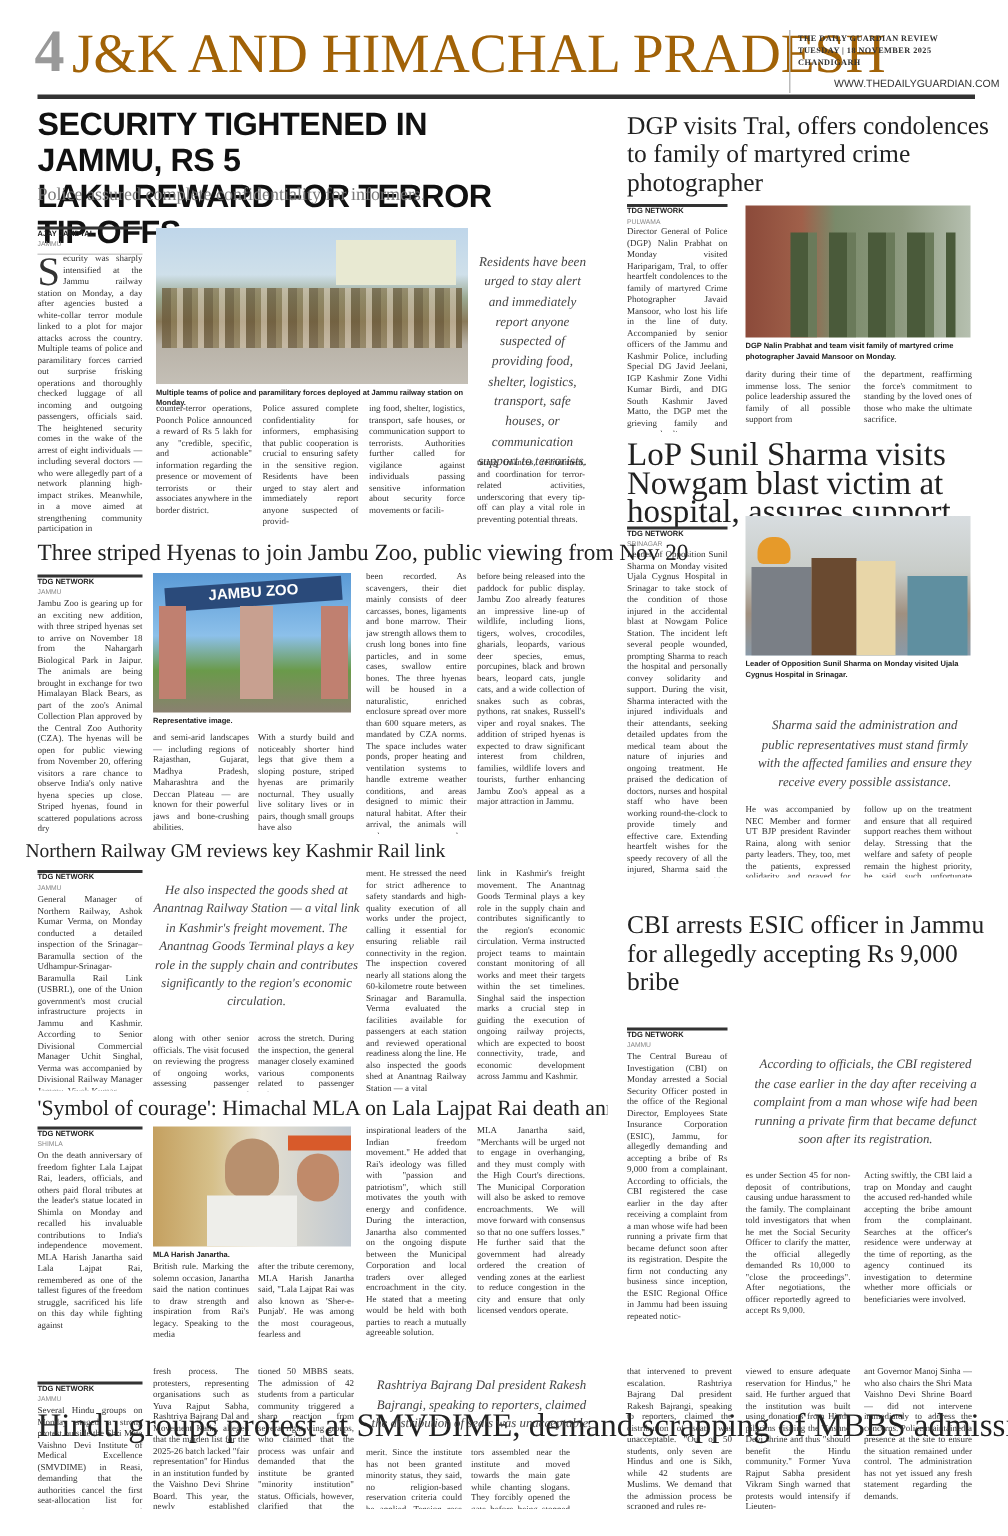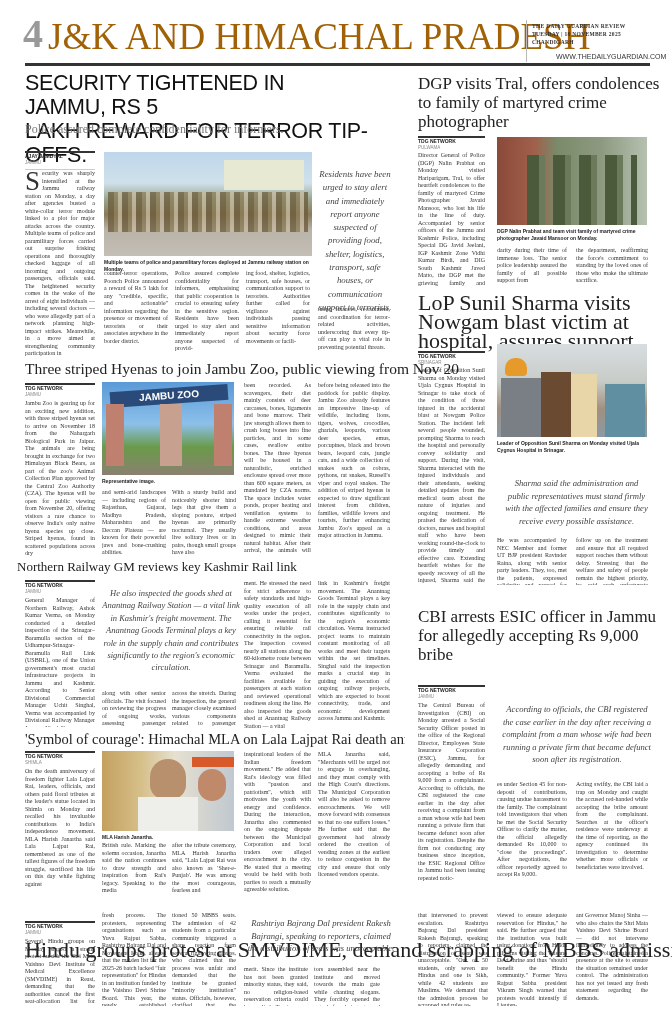--- a/index.html
+++ b/index.html
@@ -8,21 +8,21 @@
   .abs { position: absolute; }
 
   
   .mast-num { left: 23px; top: 14px; font-family: "Liberation Serif", serif; font-size: 40px; color: #999; font-weight: bold; line-height: 40px; }
   .mast-title { left: 48px; top: 18px; font-family: "Liberation Serif", serif; font-size: 37px; line-height: 38px; color: #a16207; letter-spacing: 0px; }
   .mast-div { left: 526px; top: 20px; width: 1px; height: 42px; background: #bbb; }
   .mast-meta { left: 532px; top: 22px; font-family: "Liberation Serif", serif; font-size: 5.5px; line-height: 8px; color: #333; font-weight: bold; letter-spacing: 0.3px; }
   .mast-url { left: 556px; top: 53px; font-family: "Liberation Sans", sans-serif; font-size: 7px; color: #333; }
   .mast-rule { left: 25px; top: 63px; width: 625px; height: 3px; background: #333; }
 
-  .hed-sans { font-family: "Liberation Sans", sans-serif; font-weight: normal; color: #111; text-transform: uppercase; }
+  .hed-sans { font-family: "Liberation Sans", sans-serif; font-weight: bold; color: #111; text-transform: uppercase; }
   .hed-serif { font-family: "Liberation Serif", serif; color: #222; }
 
   .body { font-family: "Liberation Serif", serif; font-size: 6px; line-height: 7.5px; color: #333; text-align: justify; }
   .byline-rule { height: 2px; background: #333; }
   .byline { font-family: "Liberation Sans", sans-serif; font-size: 5px; font-weight: bold; color: #222; line-height: 7px; }
   .dateline { font-family: "Liberation Sans", sans-serif; font-size: 4.5px; color: #888; line-height: 6px; }
   .pull { font-family: "Liberation Serif", serif; font-style: italic; color: #444; text-align: center; }
   .caption { font-family: "Liberation Sans", sans-serif; font-weight: bold; font-size: 5px; line-height: 6.5px; color: #222; }
   .photo { background: #999; overflow: hidden; }
   .dropcap { float: left; font-size: 27px; line-height: 22px; margin-right: 2px; font-family: "Liberation Serif", serif; }

